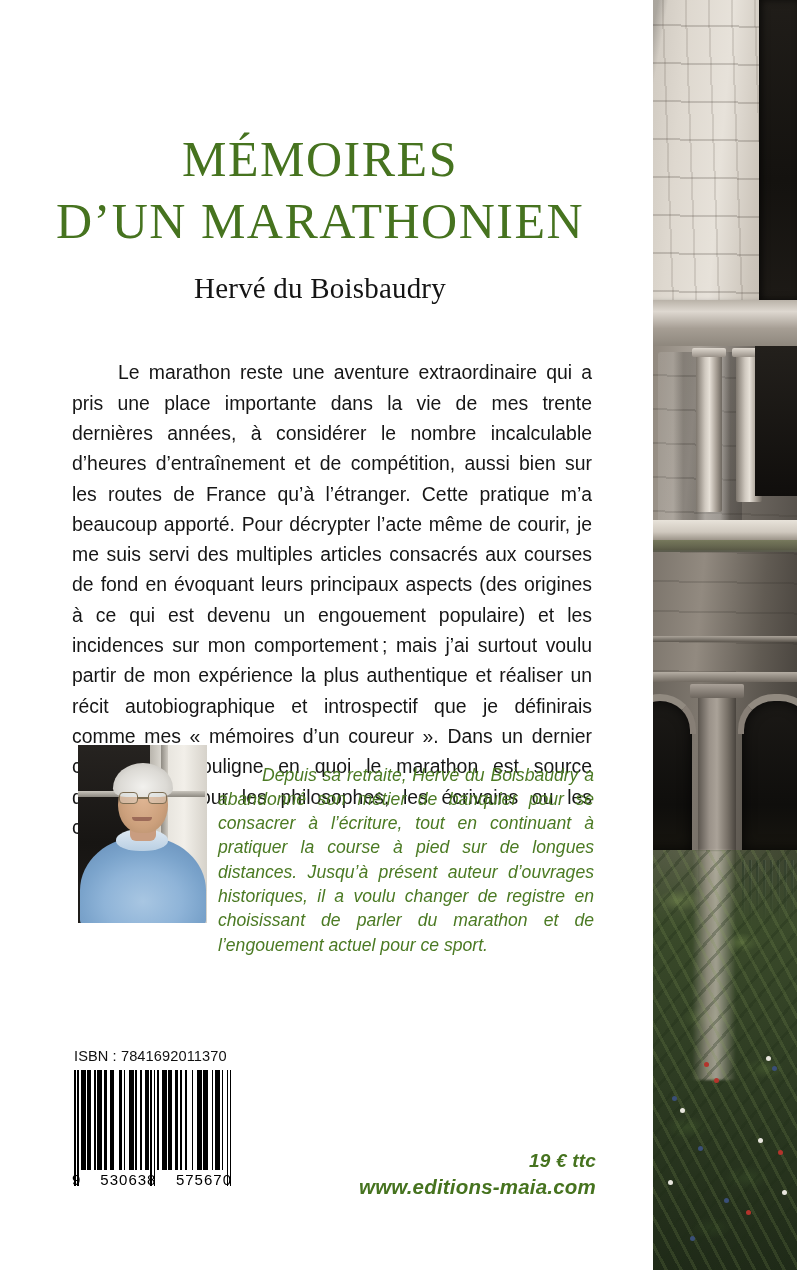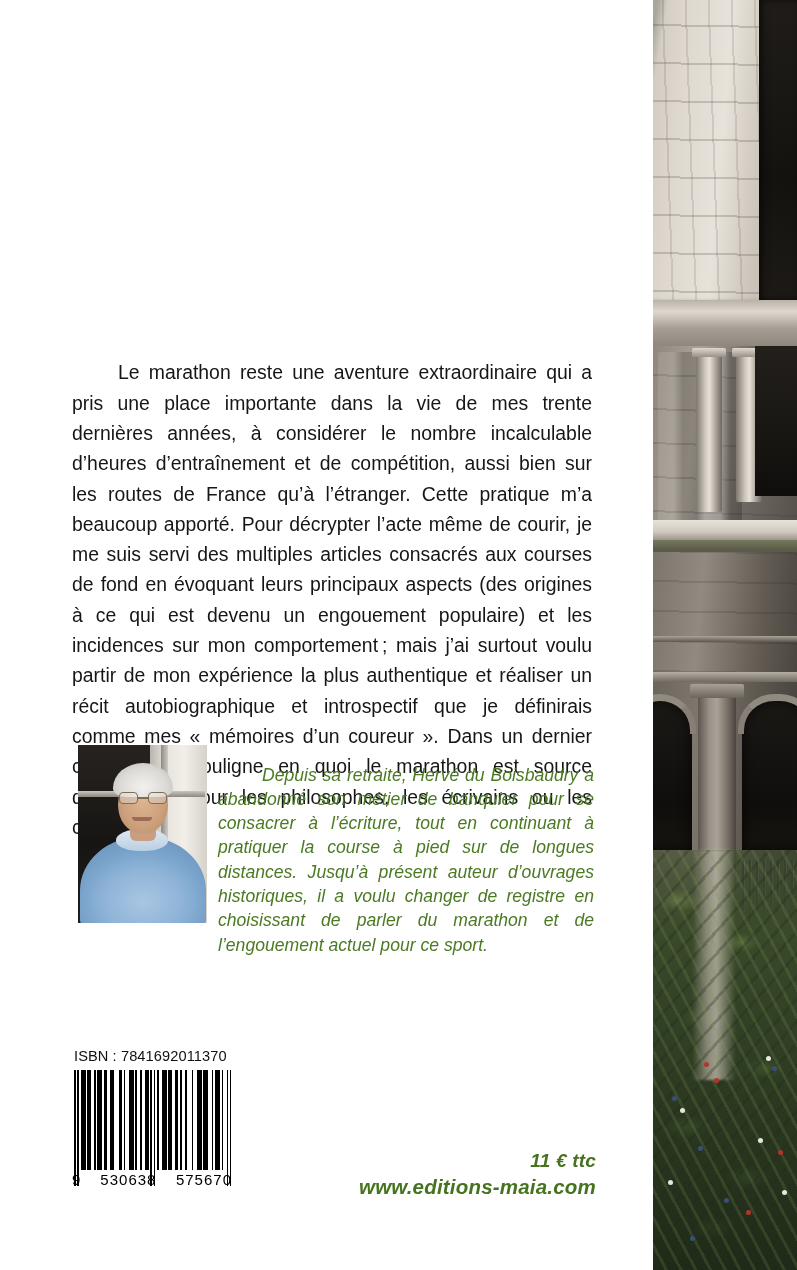--- a/index.html
+++ b/index.html
@@ -404,20 +404,25 @@
         <span class="berry red" style="left:128px; top:300px;"></span>
         <span class="berry white" style="left:18px; top:330px;"></span>
         <span class="berry blue" style="left:74px; top:348px;"></span>
         <span class="berry red" style="left:96px; top:360px;"></span>
         <span class="berry white" style="left:132px; top:340px;"></span>
         <span class="berry blue" style="left:40px; top:386px;"></span>
       </div>
     </div>
   </div>
 
+  <div class="title-block">
+    <div class="title-line">MÉMOIRES</div>
+    <div class="title-line">D’UN MARATHONIEN</div>
+    <div class="author-name">Hervé du Boisbaudry</div>
+  </div>
 
   <p class="blurb">Le marathon reste une aventure extraordinaire qui a pris une place importante dans la vie de mes trente dernières années, à considérer le nombre incalculable d’heures d’entraînement et de compétition, aussi bien sur les routes de France qu’à l’étranger. Cette pratique m’a beaucoup apporté. Pour décrypter l’acte même de courir, je me suis servi des multiples articles consacrés aux courses de fond en évoquant leurs principaux aspects (des origines à ce qui est devenu un engouement populaire) et les incidences sur mon comportement ; mais j’ai surtout voulu partir de mon expérience la plus authentique et réaliser un récit autobiographique et introspectif que je définirais comme mes «&nbsp;mémoires d’un coureur&nbsp;». Dans un dernier chapitre, je souligne en quoi le marathon est source d’inspiration pour les philosophes, les écrivains ou les cinéastes.</p>
 
   <div class="bio-row">
     <div class="author-photo">
       <div class="ph-door"></div>
       <div class="ph-frame-w"></div>
       <div class="ph-frame-bar"></div>
       <div class="ph-frame-bar2"></div>
       <div class="ph-sweater"></div>
@@ -501,17 +506,17 @@
         </div>
       <div class="barcode-digits">
         <span class="bc-lead">9</span>
         <span class="bc-grp">530638</span>
         <span class="bc-grp">575670</span>
       </div>
     </div>
   </div>
 
   <div class="price-block">
-    <div class="price">11 € ttc</div>
+    <div class="price">19 € ttc</div>
     <div class="site">www.editions-maia.com</div>
   </div>
 
 </div>
 
 </body></html>

